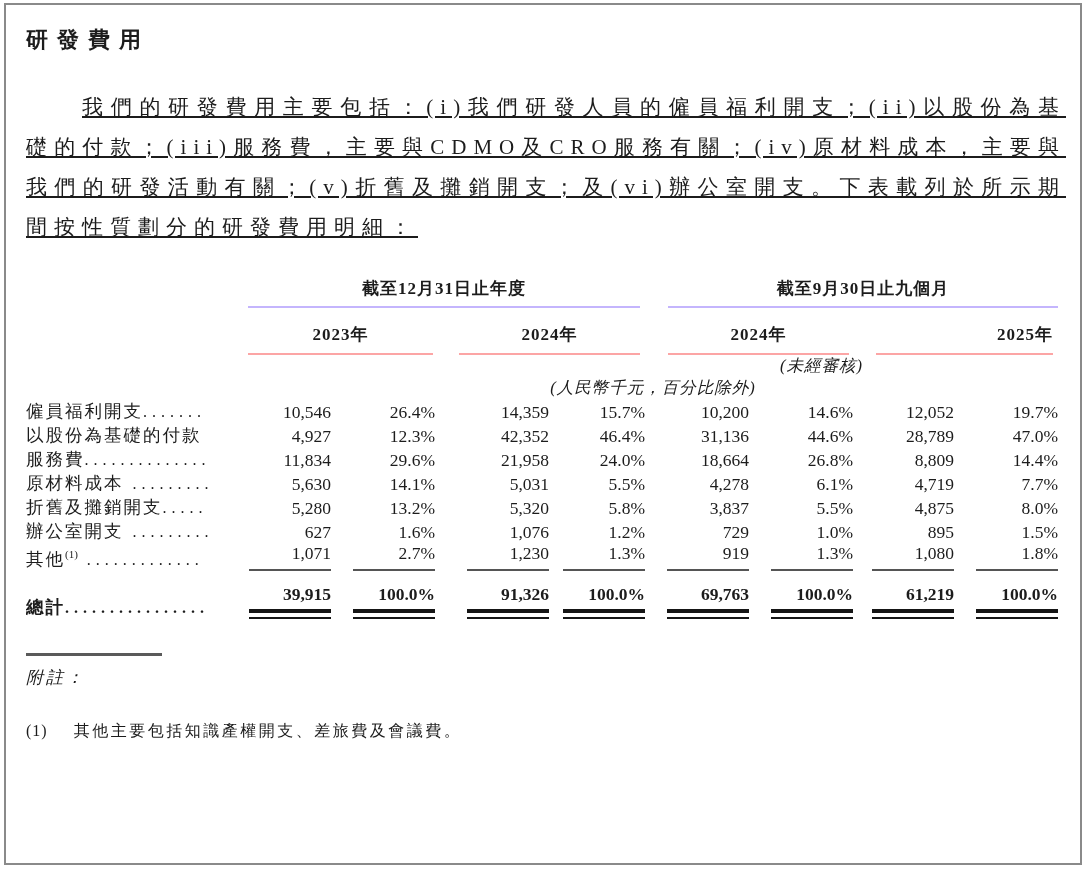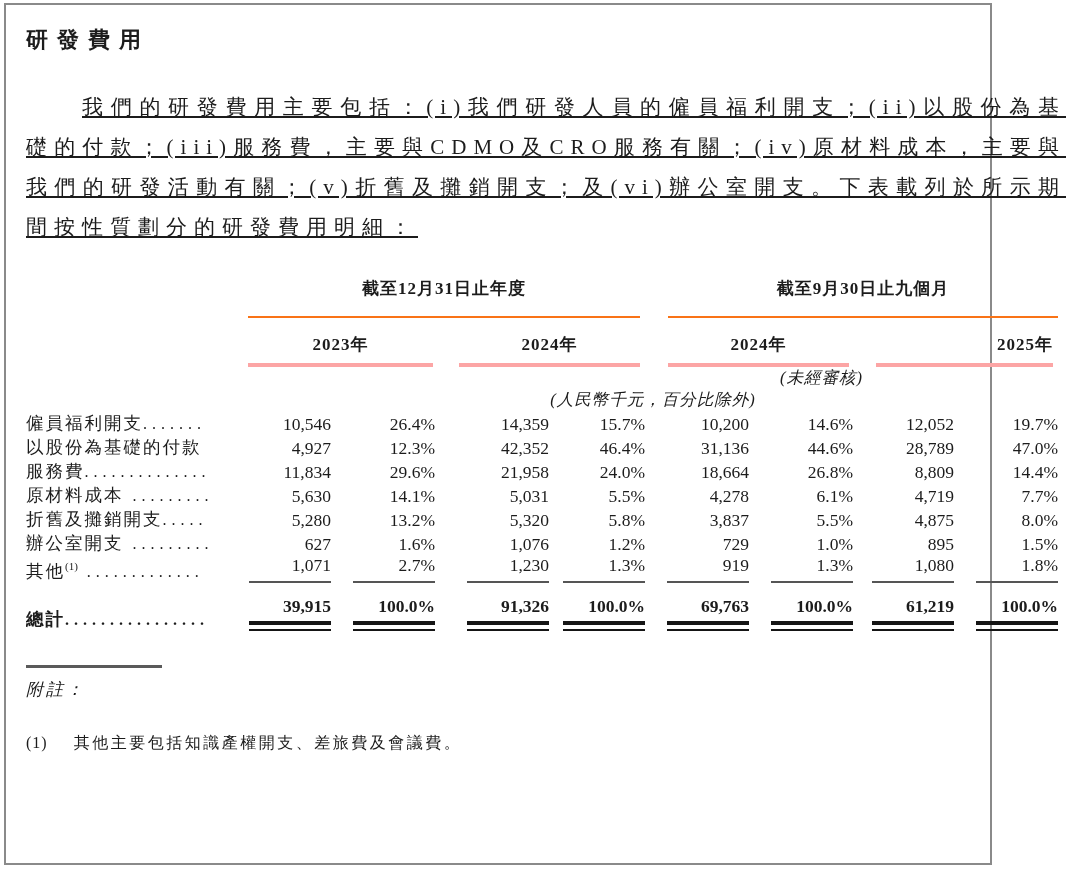--- a/index.html
+++ b/index.html
@@ -1,25 +1,25 @@
 <!DOCTYPE html>
 <html><head>
 <meta charset="utf-8">
 <style>
   html,body{margin:0;padding:0;background:#fff;}
   body{width:1088px;height:875px;position:relative;font-family:"Liberation Serif","DejaVu Serif",serif;color:#1c1c1c;}
-  .page{position:absolute;left:4px;top:3px;width:988px;height:862px;border:2px solid #8a8a8a;box-sizing:border-box;background:#fff;padding:14px 18px 0 18px;}
+  .page{position:absolute;left:4px;top:3px;width:1078px;height:862px;border:2px solid #8a8a8a;box-sizing:border-box;background:#fff;padding:14px 18px 0 18px;}
   .title{font-size:22px;font-weight:bold;letter-spacing:9px;margin:6px 0 0 2px;}
   .intro{font-size:21px;line-height:40px;letter-spacing:7px;text-align:justify;text-indent:56px;margin:32px 0 0 2px;width:1040px;text-decoration:underline;}
   table.rd{border-collapse:collapse;table-layout:fixed;width:1032px;margin:30px 0 0 2px;}
   table.rd td{padding:0;vertical-align:bottom;}
-  .gline{font-weight:bold;text-align:center;font-size:17px;padding-bottom:16px;border-bottom:2px solid #f97316;letter-spacing:1px;}
+  .gline{font-weight:bold;text-align:center;font-size:17px;padding-bottom:6px;border-bottom:2px solid #c4b5fd;letter-spacing:1px;}
   .g1 .gline{margin-right:5px;}
   .g2 .gline{margin-left:23px;}
-  .yline{font-weight:bold;text-align:center;font-size:17px;padding:15px 0 7px 0;border-bottom:4px solid #fca5a5;letter-spacing:1px;}
+  .yline{font-weight:bold;text-align:center;font-size:17px;padding:15px 0 7px 0;border-bottom:2px solid #fca5a5;letter-spacing:1px;}
   .y1{margin:0 2px 0 0;}
   .y2{margin:0 5px 0 24px;}
   .y3{margin:0 4px 0 23px;}
   .y4{margin:0 5px 0 23px;text-align:right;}
   .unit{text-align:center;font-style:italic;font-size:16.5px;padding-top:18px;letter-spacing:1px;}
   .audit{text-align:center;padding:10px 0 2px 0;}
   .audit-inner{font-style:italic;font-size:16.5px;position:relative;left:-30px;letter-spacing:1px;}
   tbody td{vertical-align:baseline;padding-top:14px;}
   .rowlab{font-size:17.5px;white-space:nowrap;overflow:hidden;margin-top:42px;}
   .rowlab .lab{letter-spacing:2px;}

